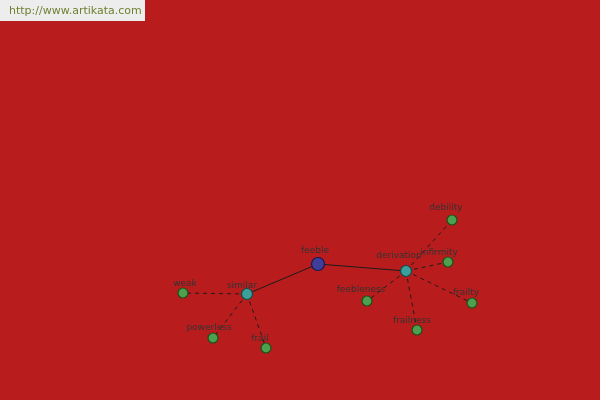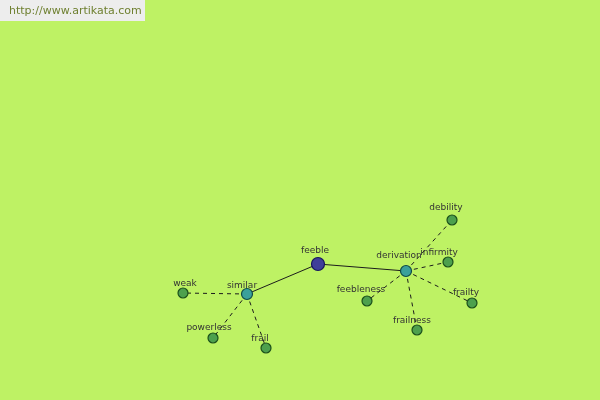--- a/index.html
+++ b/index.html
@@ -5,21 +5,21 @@
   html, body {
     margin: 0;
     padding: 0;
     background: #ffffff;
     font-family: "DejaVu Sans", "Liberation Sans", sans-serif;
   }
   .canvas {
     position: relative;
     width: 600px;
     height: 400px;
-    background: #bef264;
+    background: #b91c1c;
     overflow: hidden;
   }
   .address-bar {
     position: absolute;
     left: 0;
     top: 0;
     width: 145px;
     height: 21px;
     background: #ededed;
     color: #6f8030;

